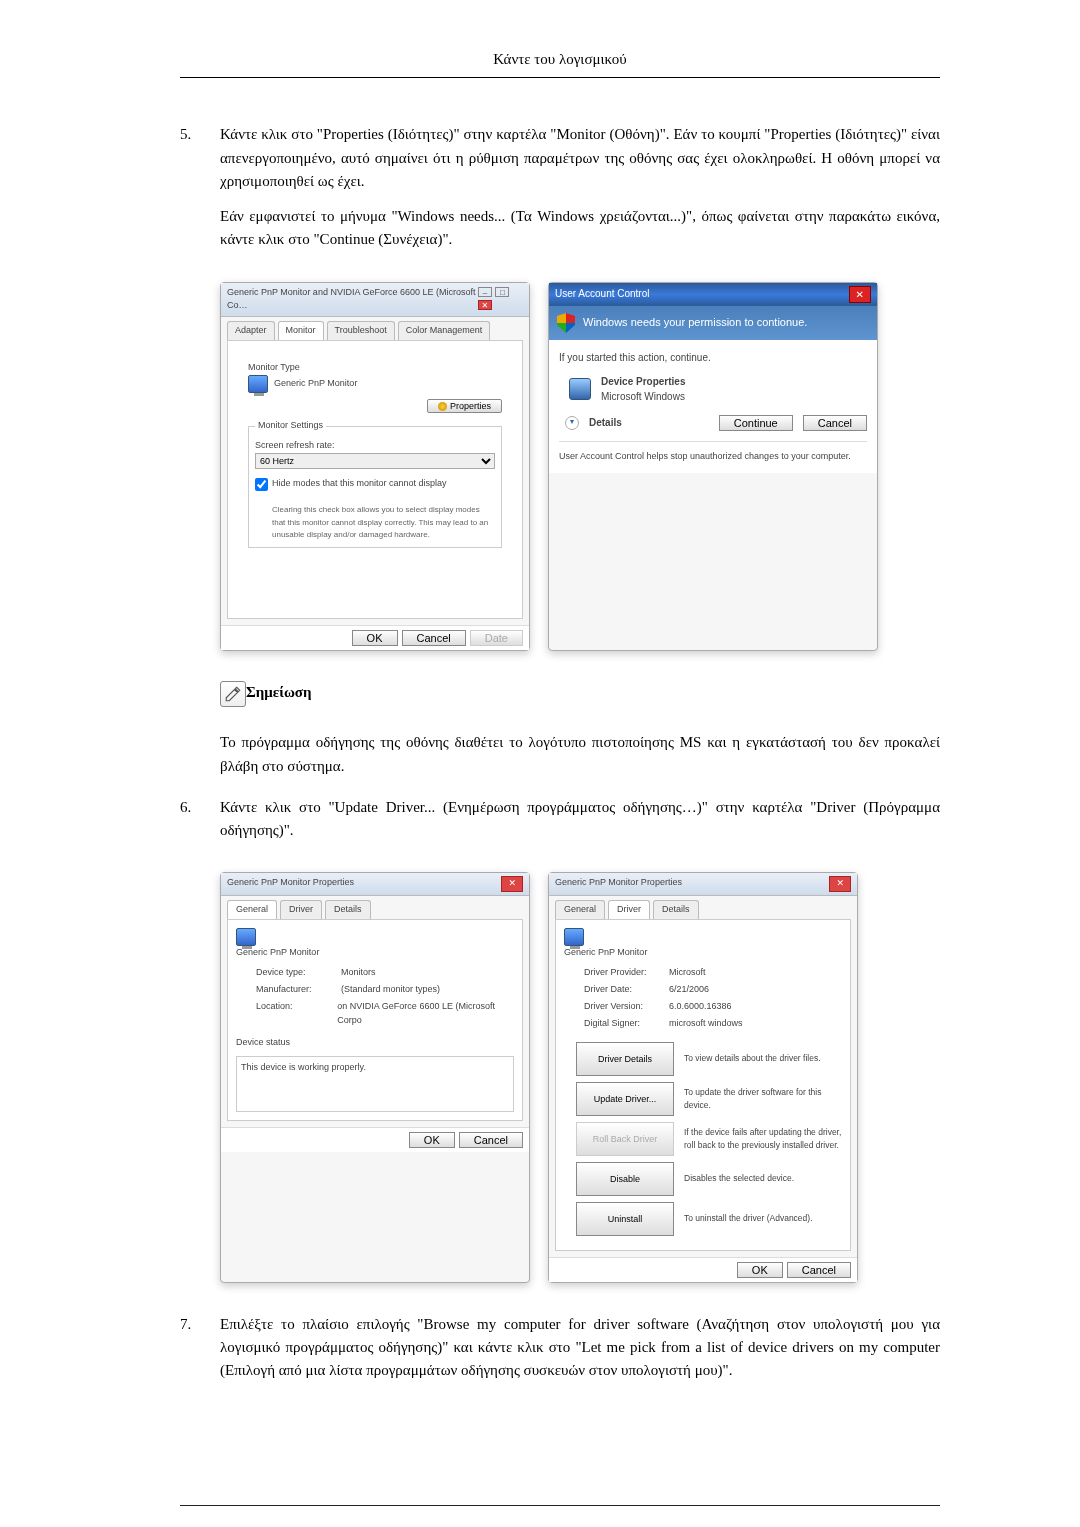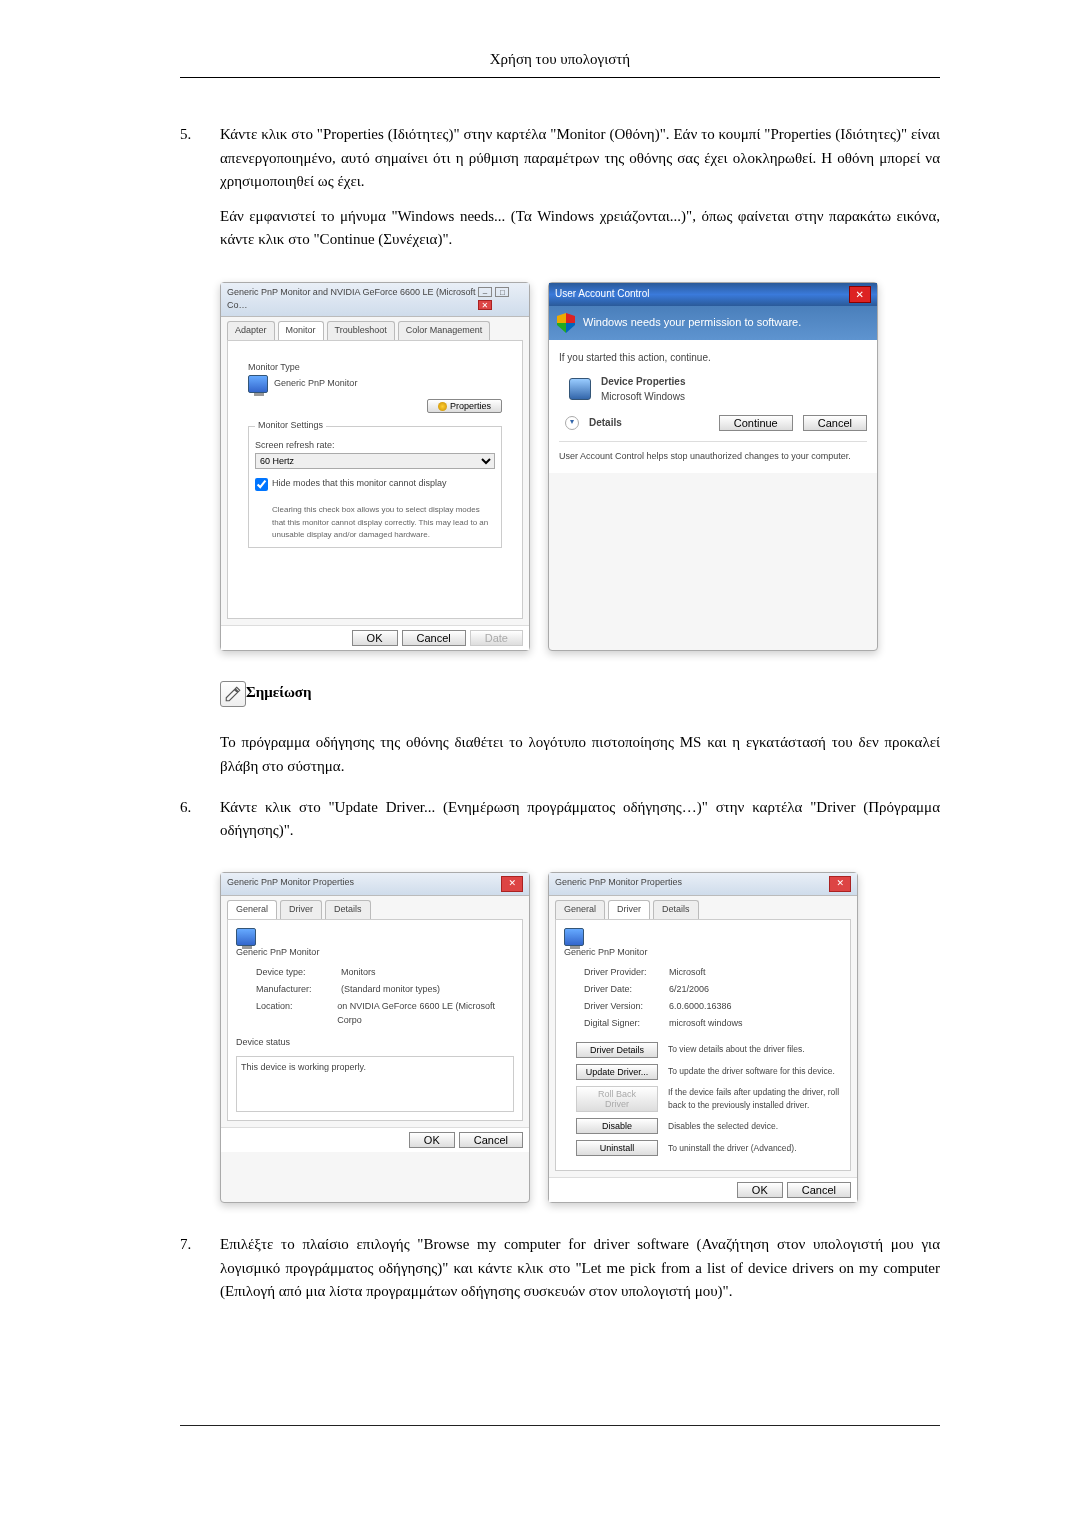--- a/index.html
+++ b/index.html
@@ -152,35 +152,35 @@
     .dlg3 .body, .dlg4 .body { border:1px solid #ccc; margin:0 6px 6px 6px; padding:8px; background:#fff; font-size:9px; min-height:190px;}
     .info-row { display:flex; margin-bottom:3px; padding-left:20px; }
     .info-row .lbl { width:85px; }
     .status-box { border:1px solid #ccc; height:56px; margin-top:6px; padding:4px; font-size:9px;}
     .dlg3 .foot, .dlg4 .foot {
       display:flex; justify-content:flex-end; gap:4px; padding:4px 6px;
       border-top:1px solid #ddd; background:#fff;
     }
     .drv-btn {
       border:1px solid #888; background:linear-gradient(#fff,#ddd);
-      padding:2px 8px; font-size:9px; border-radius:0; width:82px; text-align:center;
+      padding:11px 8px; font-size:9px; border-radius:0; width:98px; text-align:center;
     }
     .drv-btn.dis { color:#aaa; border-color:#ccc; }
     .drv-row { display:flex; gap:10px; align-items:center; margin-bottom:6px; padding-left:12px;}
     .drv-row .txt { flex:1; font-size:8.5px; }
 
     .page-rule {
       border-top: 1px solid #222;
       margin-top: 110px;
     }
   </style>
 </head>
 <body>
 
-<div class="header-title">Χρήση του υπολογιστή</div>
+<div class="header-title">Κάντε του λογισμικού</div>
 
 <div class="step">
   <div class="step-num">5.</div>
   <div class="step-text">
     <div class="step-para">Κάντε κλικ στο "Properties (Ιδιότητες)" στην καρτέλα "Monitor (Οθόνη)". Εάν το κουμπί "Properties (Ιδιότητες)" είναι απενεργοποιημένο, αυτό σημαίνει ότι η ρύθμιση παραμέτρων της οθόνης σας έχει ολοκληρωθεί. Η οθόνη μπορεί να χρησιμοποιηθεί ως έχει.</div>
     <div class="step-para">Εάν εμφανιστεί το μήνυμα "Windows needs... (Τα Windows χρειάζονται...)", όπως φαίνεται στην παρακάτω εικόνα, κάντε κλικ στο "Continue (Συνέχεια)".</div>
   </div>
 </div>
 
 <div class="figures-row">
@@ -232,21 +232,21 @@
     </div>
   </div>
 
   <div class="win-dialog dlg2">
     <div class="uac-title">
       <span>User Account Control</span>
       <span class="uac-close">✕</span>
     </div>
     <div class="uac-bar">
       <div class="shield"></div>
-      <div>Windows needs your permission to software.</div>
+      <div>Windows needs your permission to contionue.</div>
     </div>
     <div class="uac-body">
       <div>If you started this action, continue.</div>
       <div class="uac-item">
         <div class="uac-ico"></div>
         <div>
           <div style="font-weight:bold;">Device Properties</div>
           <div>Microsoft Windows</div>
         </div>
       </div>

